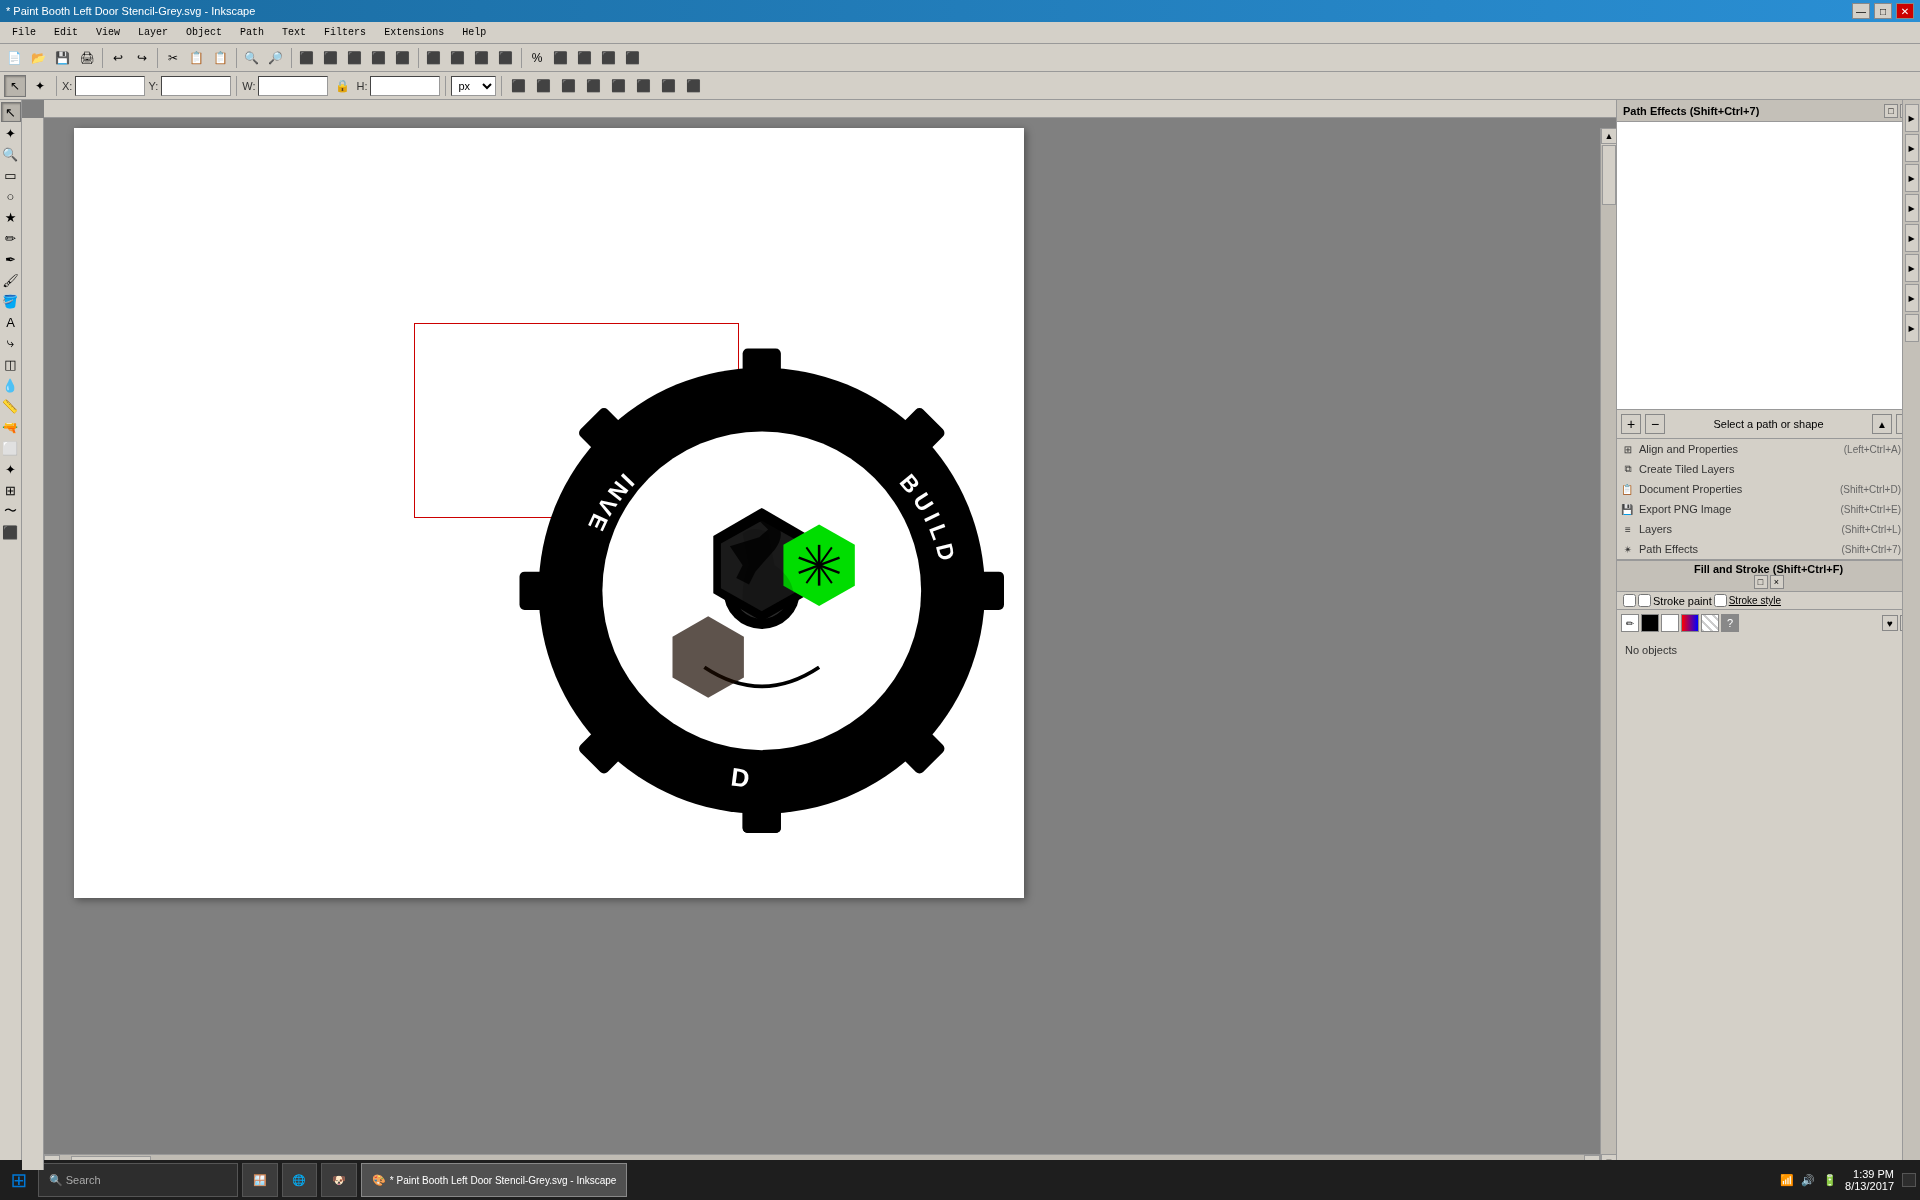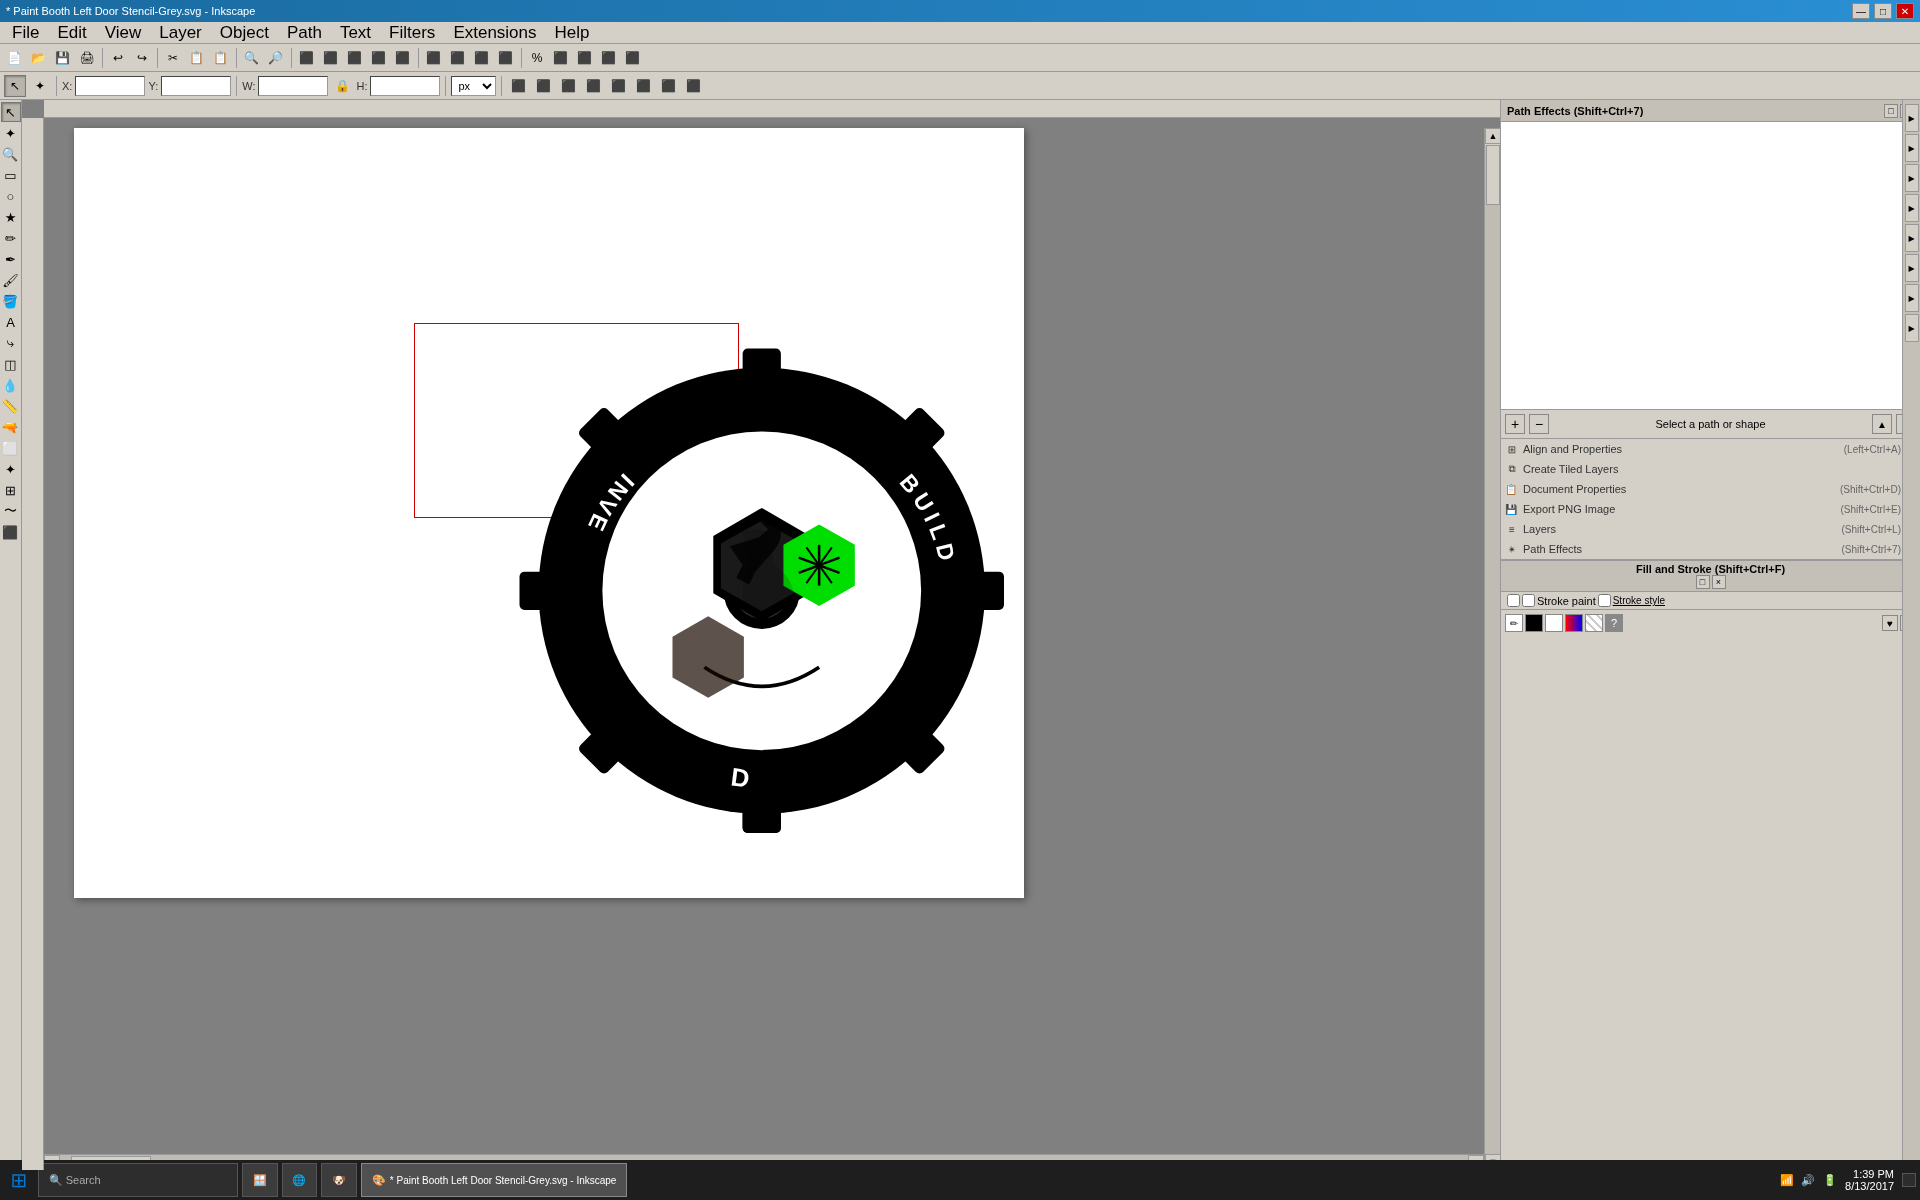--- a/index.html
+++ b/index.html
@@ -12,21 +12,21 @@
       padding: 0 6px; color: white; font-size: 11px;
     }
     #titlebar-controls { display: flex; gap: 4px; }
     .title-btn { width: 18px; height: 16px; background: #d4d0c8; border: 1px solid #888; font-size: 10px; cursor: pointer; display: flex; align-items: center; justify-content: center; color: black; }
 
     
     #menubar {
       width: 100%; height: 22px; background: #d4d0c8; display: flex; align-items: center;
       border-bottom: 1px solid #999; padding: 0 4px; gap: 2px;
     }
-    .menu-item { padding: 2px 8px; cursor: pointer; font-size: 17px; }
+    .menu-item { padding: 2px 8px; cursor: pointer; font-size: 10px; font-family: Liberation Mono, monospace; }
 
     
     #toolbar {
       width: 100%; height: 28px; background: #d4d0c8; display: flex; align-items: center;
       border-bottom: 1px solid #999; padding: 0 4px; gap: 2px;
     }
     .tb-btn { width: 22px; height: 22px; background: #d4d0c8; border: 1px solid transparent; cursor: pointer; display: flex; align-items: center; justify-content: center; font-size: 12px; }
     .tb-sep { width: 1px; height: 20px; background: #999; margin: 0 2px; }
 
     
@@ -350,21 +350,21 @@
 
     <div style="position:absolute;bottom:0;left:22px;right:16px;height:16px;background:#d4d0c8;border-top:1px solid #999;display:flex;">
       <div style="width:16px;height:16px;background:#d4d0c8;border:1px solid #999;display:flex;align-items:center;justify-content:center;font-size:9px;cursor:pointer;">◄</div>
       <div style="flex:1;background:#c0bcb4;position:relative;">
         <div style="width:80px;height:14px;background:#d4d0c8;border:1px solid #999;margin:1px;position:absolute;left:10px;"></div>
       </div>
       <div style="width:16px;height:16px;background:#d4d0c8;border:1px solid #999;display:flex;align-items:center;justify-content:center;font-size:9px;cursor:pointer;">►</div>
     </div>
   </div>
 
-  <div id="right-panel" style="width:420px;background:#d4d0c8;border-left:1px solid #999;display:flex;flex-direction:column;position:relative;">
+  <div id="right-panel" style="width:304px;background:#d4d0c8;border-left:1px solid #999;display:flex;flex-direction:column;position:relative;">
 
     <div style="height:460px;border-bottom:1px solid #999;display:flex;flex-direction:column;position:relative;">
       <div class="panel-header">
         <span>Path Effects (Shift+Ctrl+7)</span>
         <div class="panel-header-btns">
           <div class="panel-header-btn">□</div>
           <div class="panel-header-btn">×</div>
         </div>
       </div>
       <div style="flex:1;background:white;position:relative;">
@@ -450,20 +450,21 @@
         <div style="width:18px;height:18px;border:1px solid #888;cursor:pointer;background:black;"></div>
         <div style="width:18px;height:18px;border:1px solid #888;cursor:pointer;background:white;"></div>
         <div style="width:18px;height:18px;border:1px solid #888;cursor:pointer;background:linear-gradient(to right, red, blue);"></div>
         <div style="width:18px;height:18px;border:1px solid #888;cursor:pointer;background:repeating-linear-gradient(45deg,#ccc,#ccc 2px,white 2px,white 6px);"></div>
         <div style="width:18px;height:18px;border:1px solid #888;cursor:pointer;background:#888;display:flex;align-items:center;justify-content:center;font-size:11px;color:white;">?</div>
         <div style="margin-left:auto;display:flex;gap:2px;">
           <div style="width:16px;height:16px;border:1px solid #888;cursor:pointer;background:#d4d0c8;display:flex;align-items:center;justify-content:center;font-size:10px;">♥</div>
           <div style="width:16px;height:16px;border:1px solid #888;cursor:pointer;background:#d4d0c8;display:flex;align-items:center;justify-content:center;font-size:10px;">♦</div>
         </div>
       </div>
+      <div style="padding:8px;font-size:11px;color:#333;">No objects</div>
     </div>
 
     <div style="position:absolute;right:0;top:0;width:18px;height:100%;background:#c4c0b8;border-left:1px solid #999;display:flex;flex-direction:column;align-items:center;padding-top:4px;gap:2px;">
       <div style="width:14px;height:28px;background:#d4d0c8;border:1px solid #999;cursor:pointer;font-size:8px;writing-mode:vertical-rl;display:flex;align-items:center;justify-content:center;">▶</div>
       <div style="width:14px;height:28px;background:#d4d0c8;border:1px solid #999;cursor:pointer;font-size:8px;writing-mode:vertical-rl;display:flex;align-items:center;justify-content:center;">▶</div>
       <div style="width:14px;height:28px;background:#d4d0c8;border:1px solid #999;cursor:pointer;font-size:8px;writing-mode:vertical-rl;display:flex;align-items:center;justify-content:center;">▶</div>
       <div style="width:14px;height:28px;background:#d4d0c8;border:1px solid #999;cursor:pointer;font-size:8px;writing-mode:vertical-rl;display:flex;align-items:center;justify-content:center;">▶</div>
       <div style="width:14px;height:28px;background:#d4d0c8;border:1px solid #999;cursor:pointer;font-size:8px;writing-mode:vertical-rl;display:flex;align-items:center;justify-content:center;">▶</div>
       <div style="width:14px;height:28px;background:#d4d0c8;border:1px solid #999;cursor:pointer;font-size:8px;writing-mode:vertical-rl;display:flex;align-items:center;justify-content:center;">▶</div>
       <div style="width:14px;height:28px;background:#d4d0c8;border:1px solid #999;cursor:pointer;font-size:8px;writing-mode:vertical-rl;display:flex;align-items:center;justify-content:center;">▶</div>

